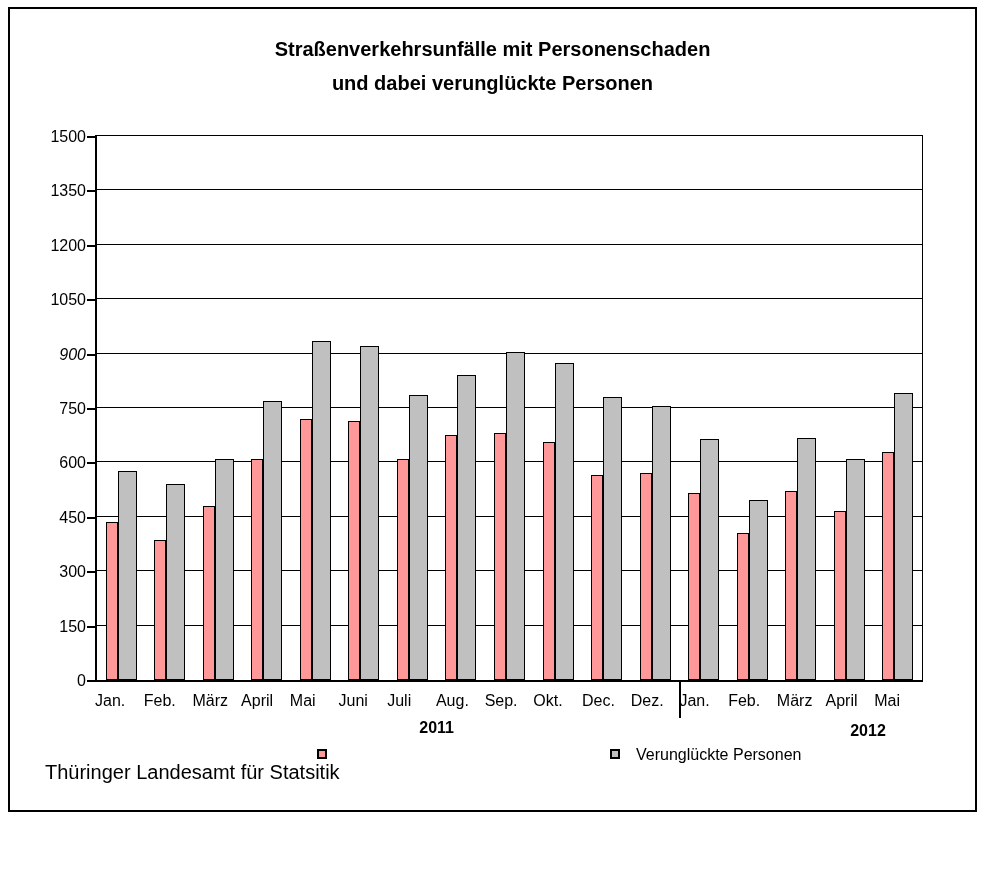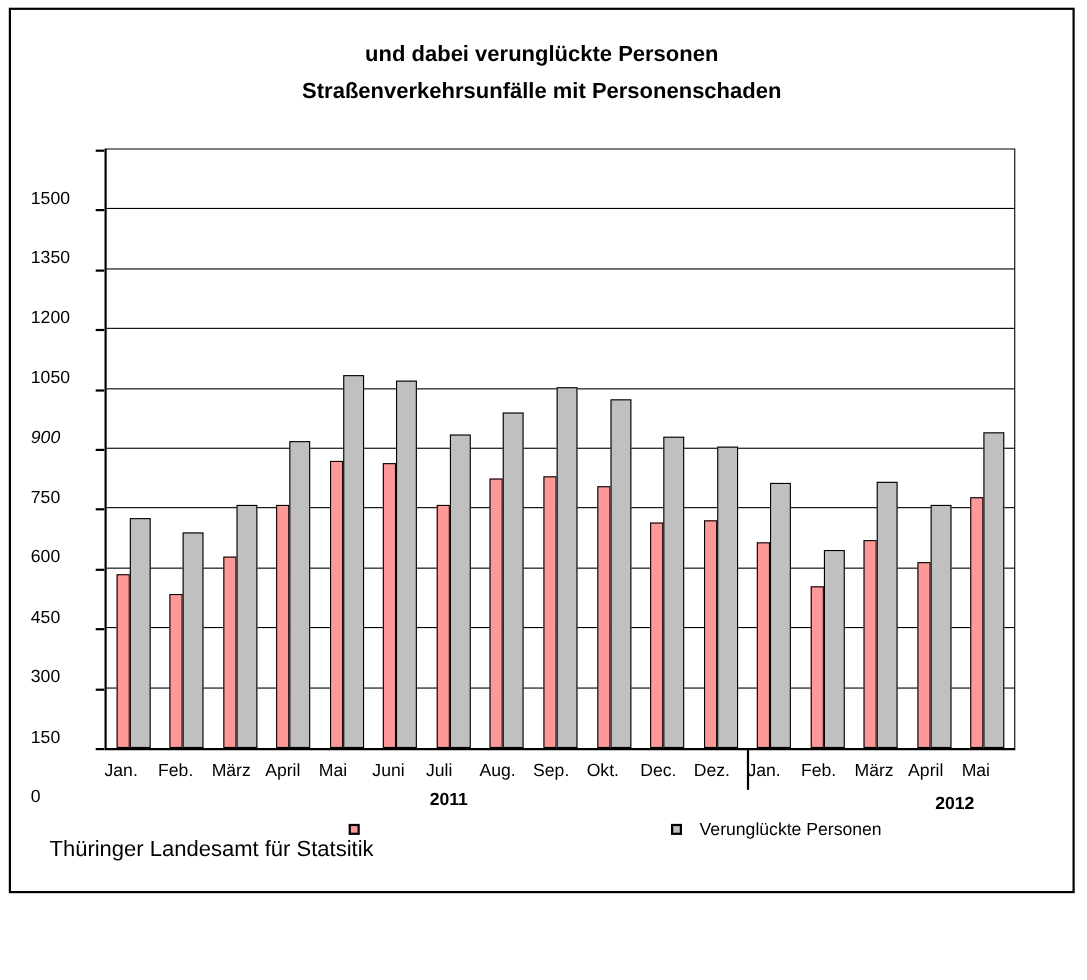--- a/index.html
+++ b/index.html
@@ -25,46 +25,46 @@
   .bars{
     position:absolute;left:0;bottom:0;width:100%;height:100%;
     display:flex;align-items:flex-end;
   }
   .bar-group{flex:1;display:flex;align-items:flex-end;justify-content:center;height:100%;}
   .bar{box-sizing:border-box;border:1px solid #000;}
   .bar.s0{width:12px;}
   .bar.s1{width:19px;}
   .ytick{position:absolute;width:8px;height:2px;background:#000;left:87px;}
   .ylab{
-    position:absolute;left:28px;width:58px;text-align:left;
-    font-size:16px;line-height:18px;margin-top:44px;
+    position:absolute;left:28px;width:58px;text-align:right;
+    font-size:16px;line-height:18px;
   }
   .xlabels{
     position:absolute;left:95px;top:692px;width:828px;display:flex;
   }
   .xlab{flex:1;font-size:16px;line-height:18px;}
   .year-divider{position:absolute;left:679px;top:681px;width:2px;height:37px;background:#000;}
   .yearlab{position:absolute;width:70px;text-align:center;font-size:16px;font-weight:bold;}
-  .year-2011{left:373px;top:719px;}
+  .year-2011{left:384px;top:719px;text-align:right;}
   .year-2012{left:833px;top:722px;}
   .legend-marker{
     position:absolute;width:6px;height:6px;border:2px solid #000;top:749px;
   }
   .legend-label{position:absolute;top:746px;font-size:16px;line-height:18px;}
   .source{position:absolute;left:45px;top:763px;font-size:20px;line-height:18px;}
 </style>
 </head>
 <body>
 
 <div id="stage">
   <div class="frame"></div>
 
   <div class="title">
+    <div>Straßenverkehrsunfälle mit Personenschaden</div>
     <div>und dabei verunglückte Personen</div>
-    <div>Straßenverkehrsunfälle mit Personenschaden</div>
   </div>
 
   <div id="yaxis">
       <div class="ytick" style="top: 680px;"></div>
       <div class="ylab" style="top: 672px;">0</div>
       <div class="ytick" style="top: 626px;"></div>
       <div class="ylab" style="top: 618px;">150</div>
       <div class="ytick" style="top: 571px;"></div>
       <div class="ylab" style="top: 563px;">300</div>
       <div class="ytick" style="top: 517px;"></div>

